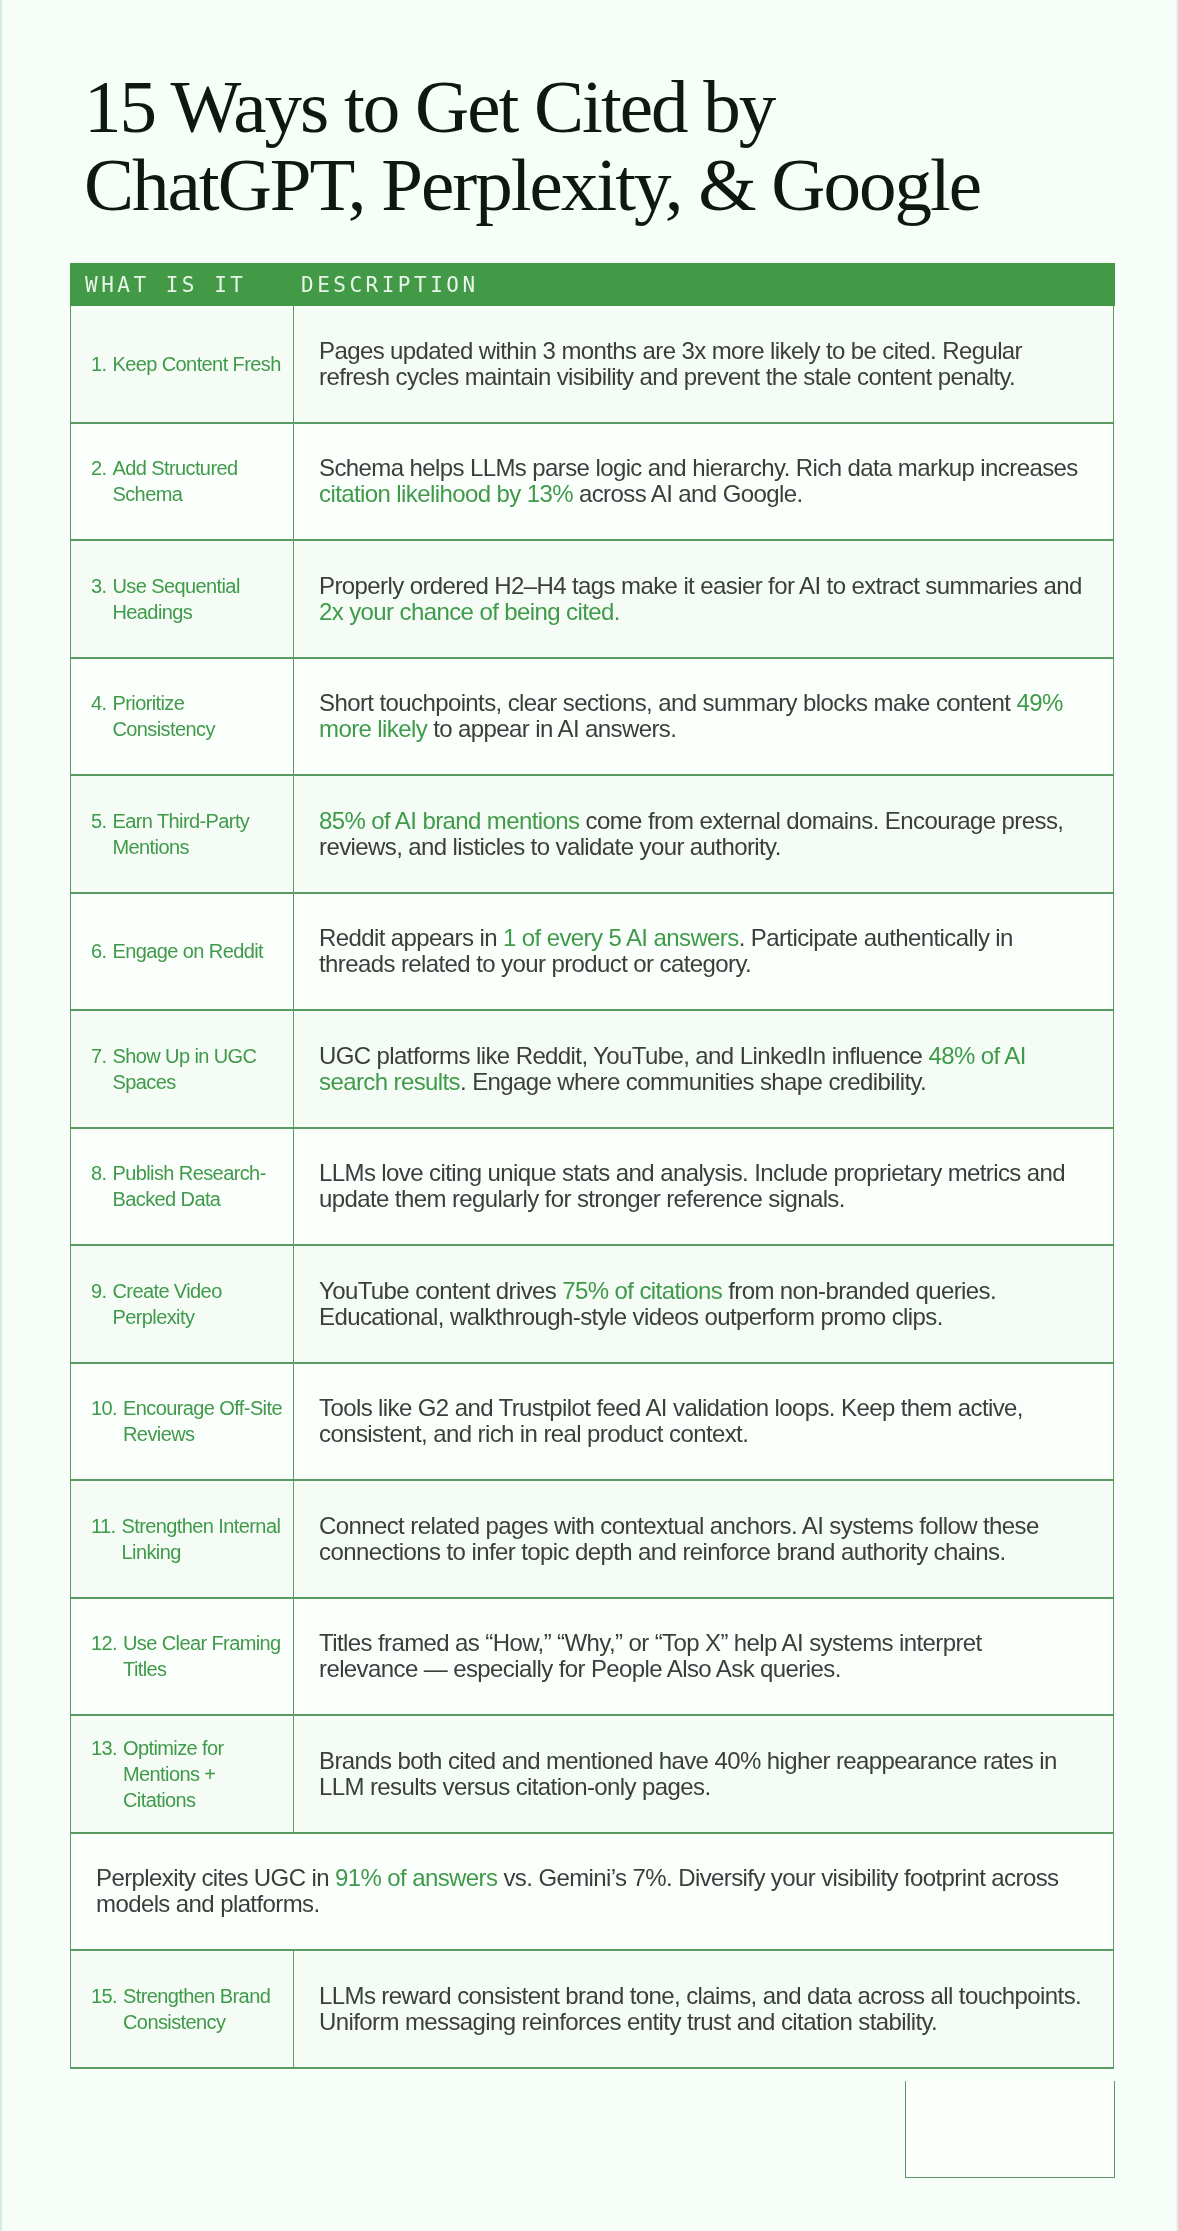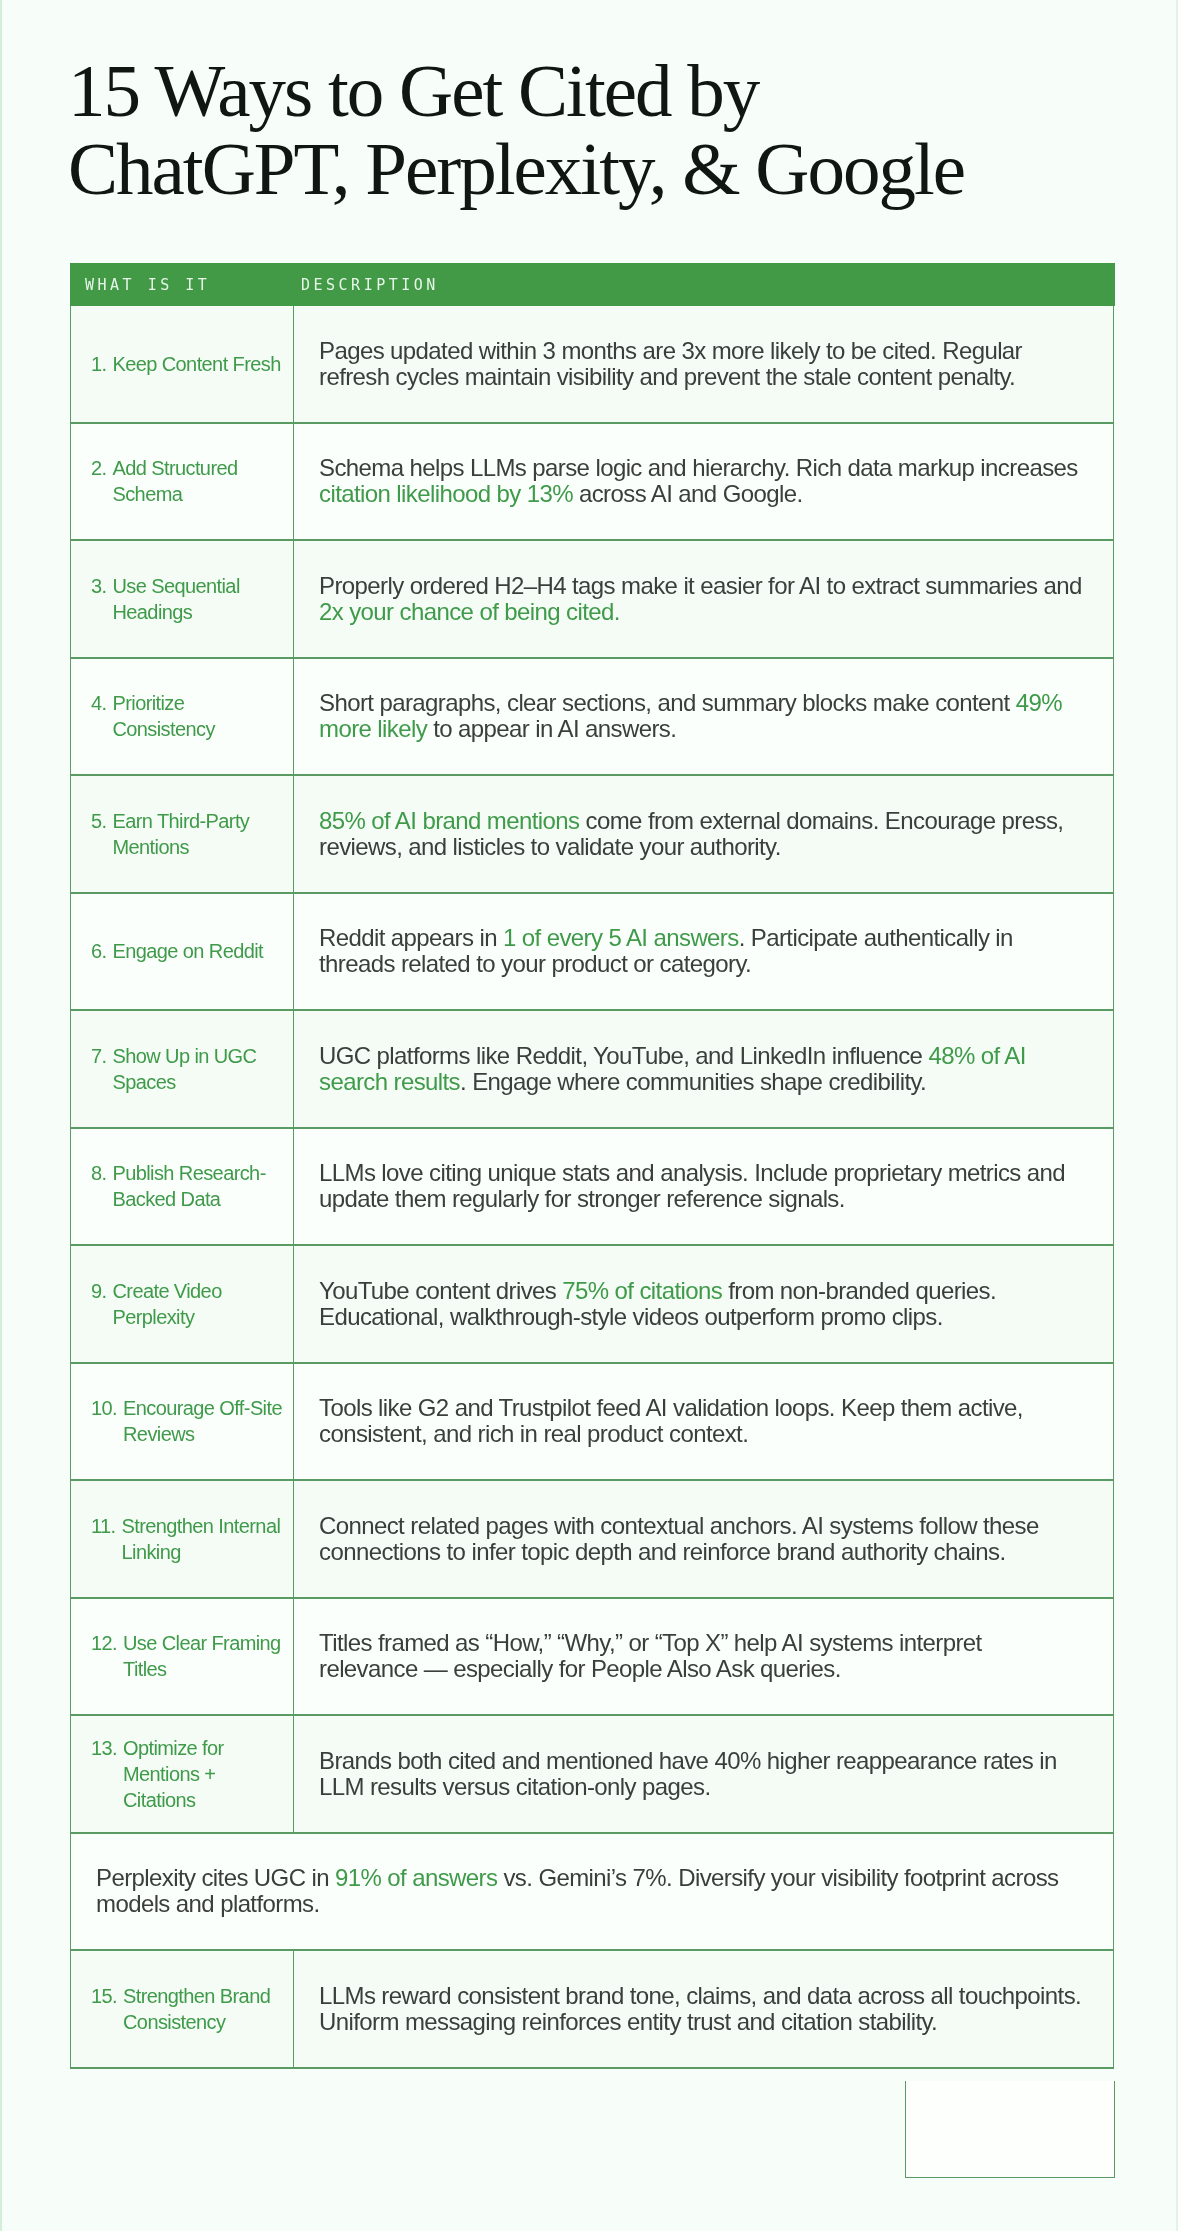--- a/index.html
+++ b/index.html
@@ -13,38 +13,38 @@
   .left-edge {
     position: absolute; left: 0; top: 0; width: 2px; height: 2231px;
     background: #d5eedb;
   }
   .right-edge {
     position: absolute; right: 0; top: 0; width: 2px; height: 2231px;
     background: #e4f3e8;
   }
   .title {
     position: absolute; left: 68px; top: 52px;
-    margin: 0;
+    margin: 16px;
     font-family: "Liberation Serif", "DejaVu Serif", serif;
     font-weight: normal;
     font-size: 75px;
     line-height: 78px;
     letter-spacing: -2px;
     color: #101712;
     width: 1080px;
   }
   .title span { display: block; }
   .table {
     position: absolute; left: 70px; top: 263px; width: 1045px;
   }
   .thead {
     height: 43px; background: #439a46;
     display: flex; align-items: center;
     font-family: "DejaVu Sans Mono", "Liberation Mono", monospace;
-    font-size: 15px; letter-spacing: 3.5px;
+    font-size: 21px; letter-spacing: 3.5px;
     color: #e8f6ea;
   }
   .thead .c1 { width: 224px; padding-left: 15px; box-sizing: border-box; }
   .thead .c2 { padding-left: 7px; }
   .rows {
     border-left: 1.5px solid #5a9a63;
     border-right: 1.5px solid #5a9a63;
     width: 1042px;
   }
   .row {
@@ -134,21 +134,21 @@
         </div>
       </div>
       <div class="row">
         <div class="cell-what">
           <div class="what-inner">
             <span class="num">4.</span>
             <span class="label">Prioritize Consistency</span>
           </div>
         </div>
         <div class="cell-desc">
-          <div><span>Short paragraphs, clear sections, and summary blocks make content </span><span class="hl">49% more likely</span><span> to appear in AI answers.</span></div>
+          <div><span>Short touchpoints, clear sections, and summary blocks make content </span><span class="hl">49% more likely</span><span> to appear in AI answers.</span></div>
         </div>
       </div>
       <div class="row">
         <div class="cell-what">
           <div class="what-inner">
             <span class="num">5.</span>
             <span class="label">Earn Third-Party Mentions</span>
           </div>
         </div>
         <div class="cell-desc">

